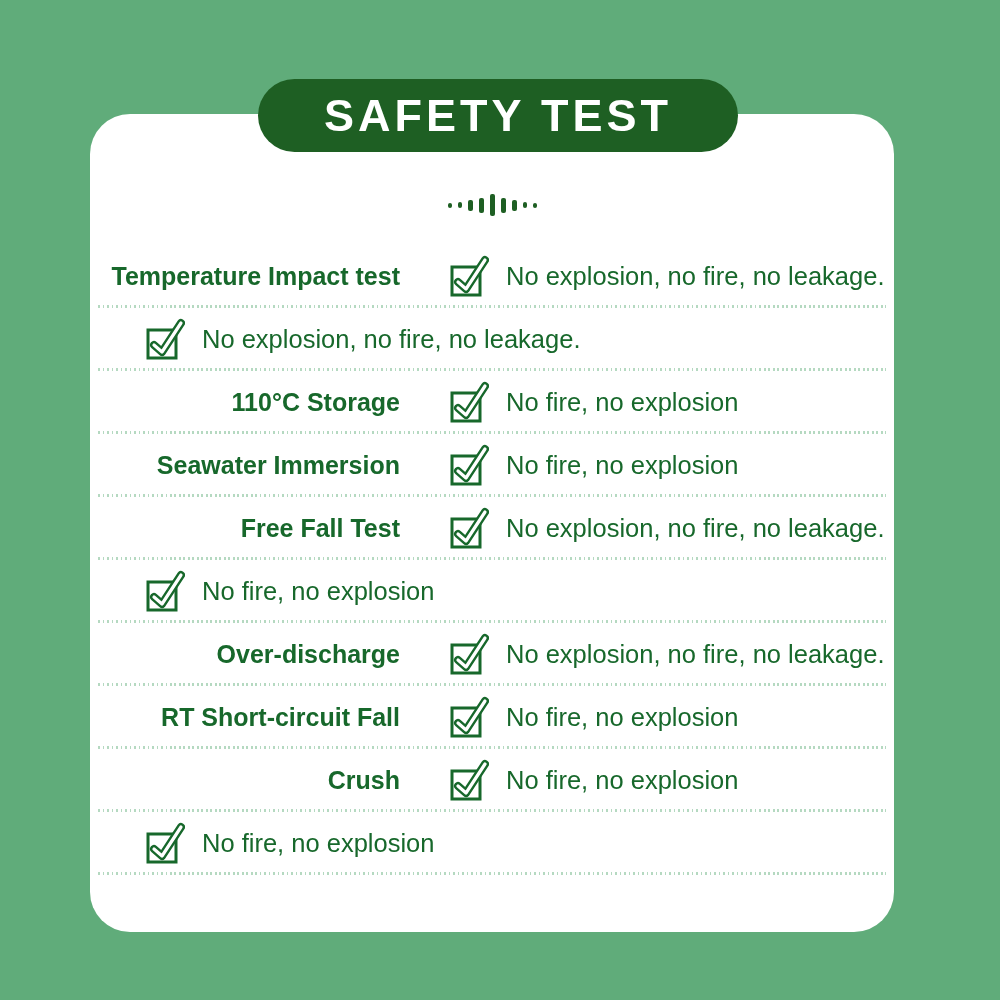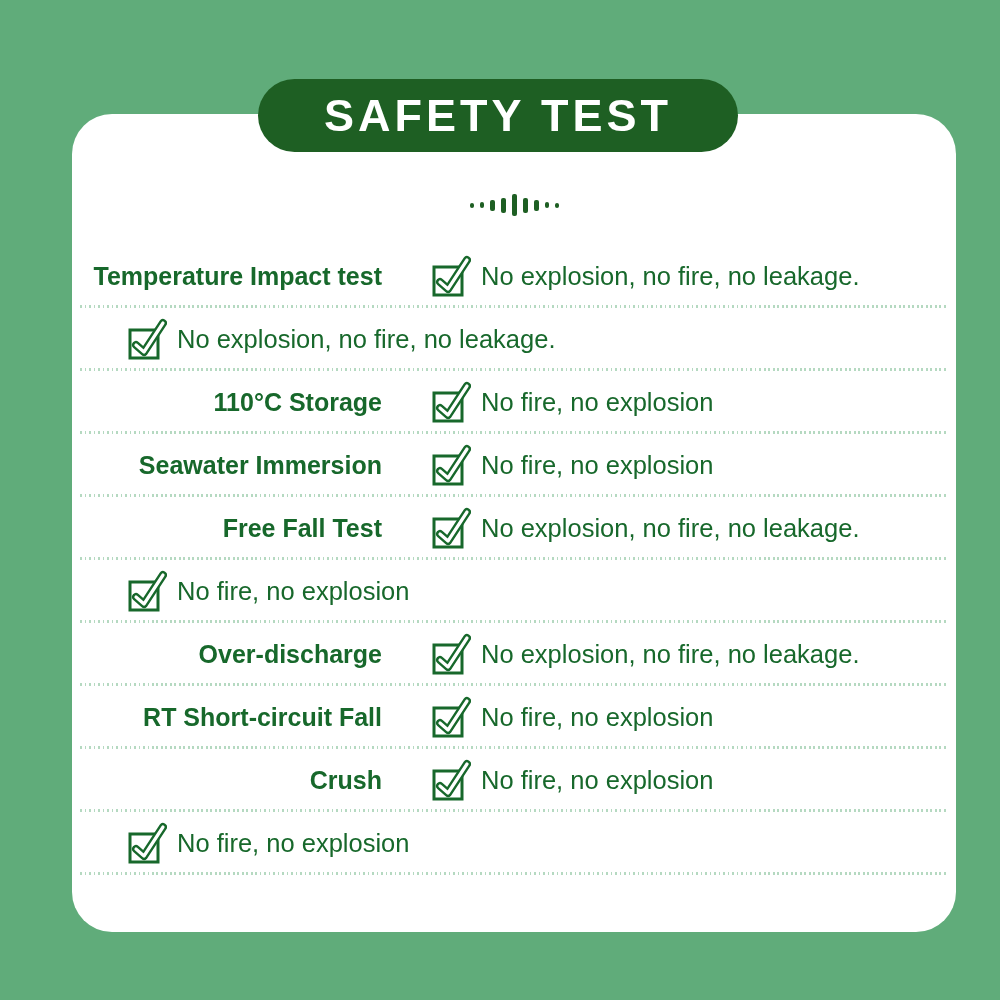--- a/index.html
+++ b/index.html
@@ -14,22 +14,22 @@
   * { margin: 0; padding: 0; box-sizing: border-box; }
   html, body {
     width: 1000px; height: 1000px;
     font-family: "Liberation Sans", "DejaVu Sans", sans-serif;
     background: var(--background);
     overflow: hidden;
     position: relative;
   }
   .card {
     position: absolute;
-    left: 72px; top: 114px;
-    width: 884px; height: 818px;
+    left: 90px; top: 114px;
+    width: 804px; height: 818px;
     background: var(--card);
     border-radius: 40px;
   }
   .pill {
     position: absolute;
     left: 258px; top: 67px;
     width: 480px; height: 73px;
     background: var(--pill);
     border-radius: 37px;
     display: flex; align-items: center; justify-content: center;
@@ -91,21 +91,21 @@
     white-space: nowrap;
   }
   .check {
     width: 40px;
     height: 46px;
     margin-left: 49px;
     flex: 0 0 auto;
     margin-top: -4px;
   }
   .test-result {
-    margin-left: 10px;
+    margin-left: 17px;
     color: var(--result_text);
     font-size: 25.5px;
     white-space: nowrap;
   }
 </style>
 </head>
 <body>
 
 <div class="pill">
   <span class="pill-title">SAFETY TEST</span>

